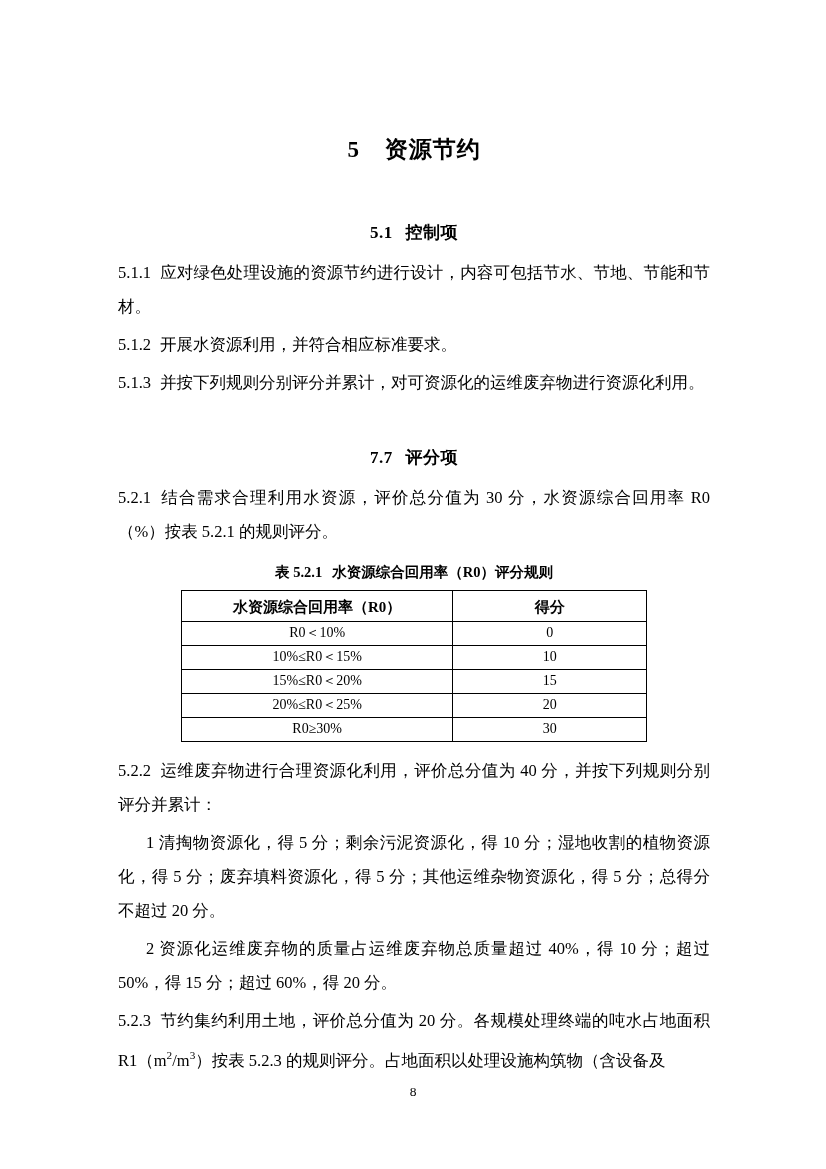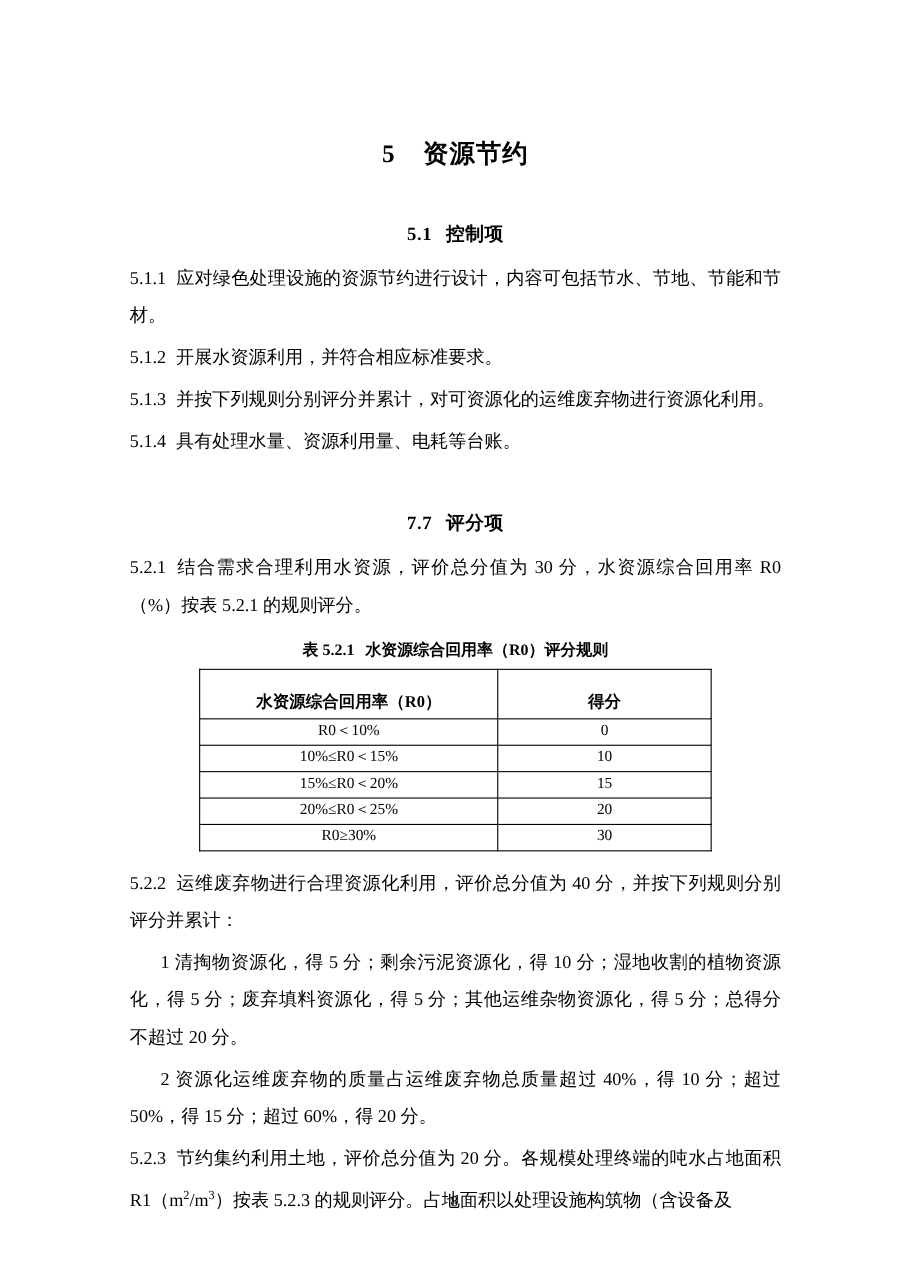--- a/index.html
+++ b/index.html
@@ -22,21 +22,21 @@
   .content {
     position: absolute;
     left: 118px;
     top: 0;
     width: 592px;
   }
   h1.chapter {
     font-size: 23px;
     font-weight: bold;
     text-align: center;
-    margin: 0;
+    margin: 10px;
     padding-top: 124px;
     letter-spacing: 1px;
   }
   h1.chapter .num { margin-right: 18px; }
   h2.section {
     font-size: 17px;
     font-weight: bold;
     text-align: center;
     margin: 0;
     padding-top: 46px;
@@ -70,21 +70,21 @@
   table.score th, table.score td {
     border: 1px solid #000000;
     text-align: center;
     padding: 2px 0 3px 0;
     font-weight: normal;
     line-height: 18px;
   }
   table.score thead th {
     font-weight: bold;
     font-size: 15px;
-    padding: 21px 0 5px 0;
+    padding: 7px 0 5px 0;
   }
   table.score th.c1, table.score td.c1 { width: 272px; }
   table.score th.c2, table.score td.c2 { width: 194px; }
   .after-table { padding-top: 36px; }
   .footer-num {
     position: absolute;
     left: 0;
     right: 0;
     top: 1084px;
     text-align: center;
@@ -113,23 +113,20 @@
     </p>
 
     <p class="para tight">
       <span class="lbl">5.1.2</span><span>开展水资源利用，并符合相应标准要求。</span>
     </p>
 
     <p class="para tight">
       <span class="lbl">5.1.3</span><span>并按下列规则分别评分并累计，对可资源化的运维废弃物进行资源化利用。</span>
     </p>
 
-    <p class="para tight">
-      <span class="lbl">5.1.4</span><span>具有处理水量、资源利用量、电耗等台账。</span>
-    </p>
 
     <h2 class="section">
       <span class="num">7.7</span>
       <span>评分项</span>
     </h2>
 
     <p class="para">
       <span class="lbl">5.2.1</span><span>结合需求合理利用水资源，评价总分值为 30 分，水资源综合回用率 R0（%）按表 5.2.1 的规则评分。</span>
     </p>
 

